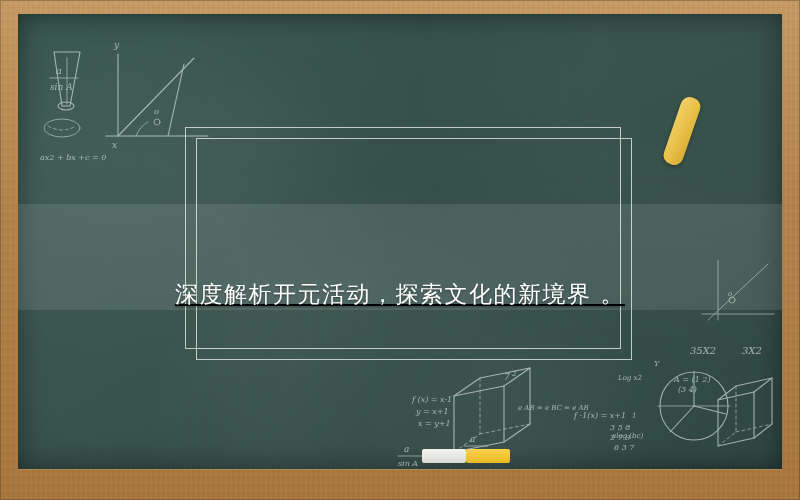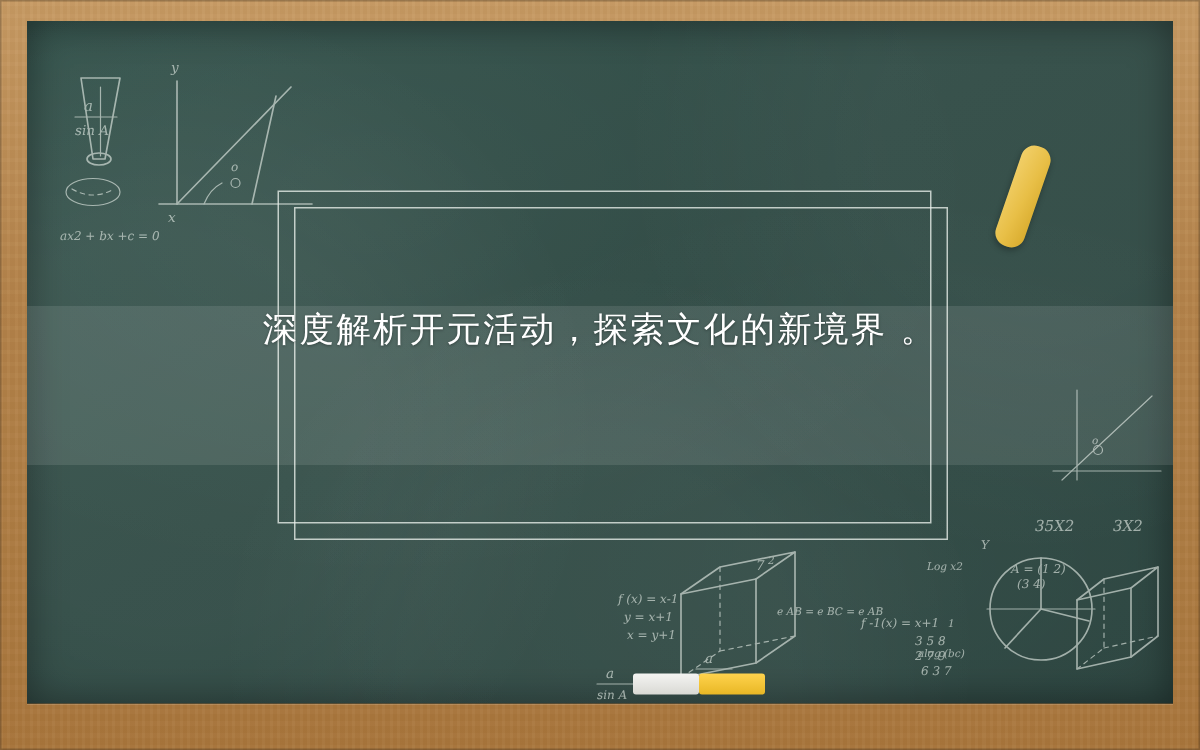--- a/index.html
+++ b/index.html
@@ -108,22 +108,23 @@
 
   
   .banner {
     position: absolute;
     left: 0;
     top: 190px;
     width: 764px;
     height: 106px;
     background: rgba(255,255,255,0.10);
     display: flex;
-    align-items: flex-start;
+    align-items: flex-end;
     justify-content: center;
+    text-decoration: underline;
   }
   .banner-title {
     color: #ffffff;
     font-family: "DejaVu Sans", sans-serif;
     font-size: 23px;
     letter-spacing: 1.5px;
     white-space: nowrap;
     text-shadow: 0 1px 2px rgba(0,0,0,0.35);
   }
 

